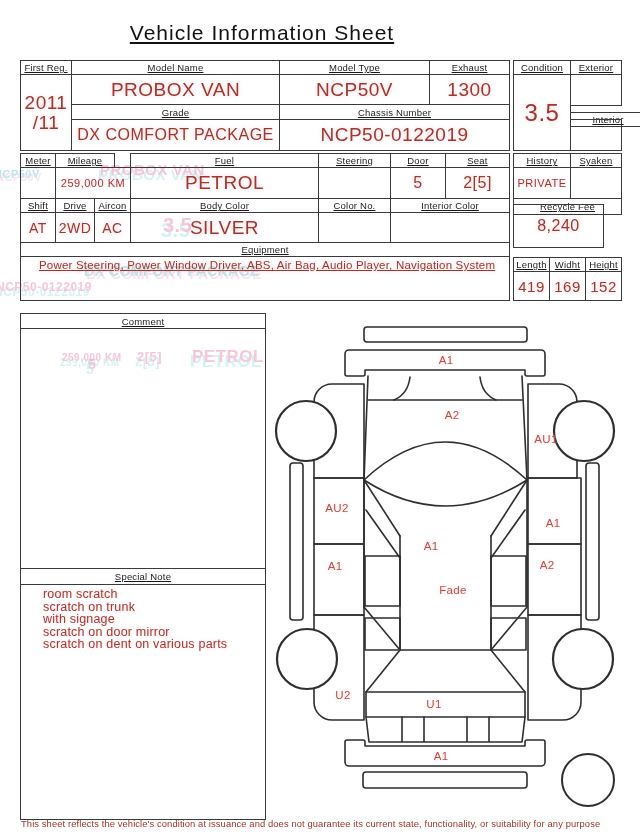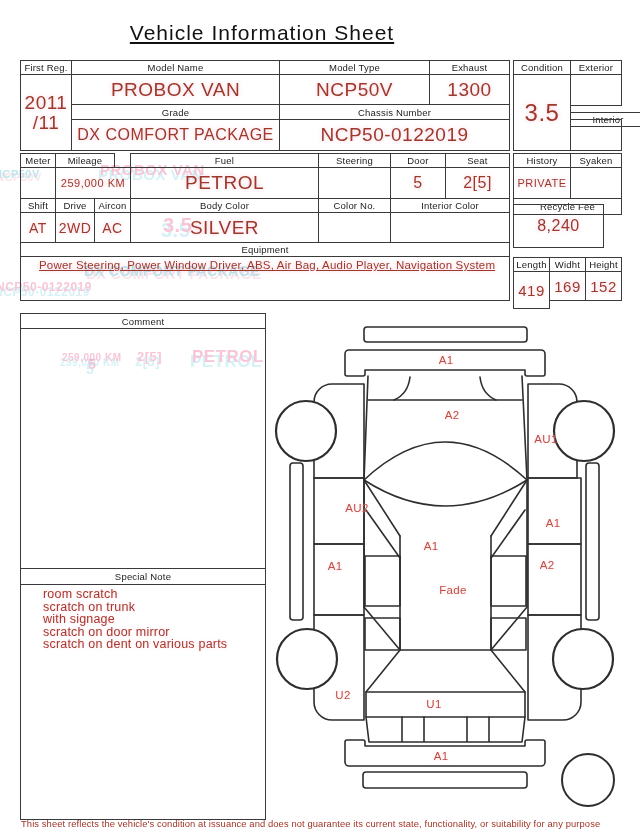--- a/index.html
+++ b/index.html
@@ -3,21 +3,21 @@
 <meta charset="utf-8">
 <style>
   html,body{margin:0;padding:0;background:#fff;}
   .sheet{position:relative;width:640px;height:835px;background:#ffffff;overflow:hidden;
          font-family:"Liberation Sans",sans-serif;}
   .title{position:absolute;left:0;top:21px;width:524px;text-align:center;
          font-size:21px;color:#121212;letter-spacing:1px;text-decoration:underline;}
   .cell{position:absolute;box-sizing:border-box;border:1px solid #3a3a3a;
         display:flex;align-items:center;justify-content:center;background:transparent;}
   .box{position:absolute;box-sizing:border-box;border:1px solid #3a3a3a;background:transparent;}
-  .hdr{font-size:9.5px;color:#1b1b1b;letter-spacing:.2px;}
+  .hdr{font-size:9.5px;color:#1b1b1b;letter-spacing:.2px;text-decoration:underline;}
   .val{color:#9c392b;letter-spacing:.5px;
        text-shadow:0 0 4px rgba(248,158,190,.55);}
   .val-pre{white-space:pre-line;text-align:center;line-height:20px;}
   .topleft{align-items:flex-start;justify-content:flex-start;padding:2px 3px 0 18px;text-align:left;
            line-height:13px;letter-spacing:.2px;text-decoration:underline;}
   .note-text{position:absolute;color:#a8382c;font-size:12.5px;line-height:12.6px;
              white-space:pre-line;text-align:left;letter-spacing:.2px;
              text-shadow:0 0 3px rgba(248,158,190,.4);margin-left:16px;}
   .disclaimer{position:absolute;left:21px;top:818px;width:610px;font-size:9.4px;
               color:#a03528;letter-spacing:.1px;}
@@ -111,21 +111,21 @@
   <div>
     <div class="cell hdr" style="left:513px;top:153px;width:58px;height:15px">History</div>
     <div class="cell hdr" style="left:570px;top:153px;width:52px;height:15px">Syaken</div>
     <div class="cell val" style="left:513px;top:167px;width:58px;height:32px;font-size:11px">PRIVATE</div>
     <div class="cell val" style="left:570px;top:167px;width:52px;height:32px;font-size:11px"></div>
     <div class="cell hdr" style="left:513px;top:198px;width:109px;height:17px">Recycle Fee</div>
     <div class="cell val" style="left:513px;top:204px;width:91px;height:44px;font-size:16px">8,240</div>
     <div class="cell hdr" style="left:513px;top:257px;width:37px;height:15px">Length</div>
     <div class="cell hdr" style="left:549px;top:257px;width:37px;height:15px">Widht</div>
     <div class="cell hdr" style="left:585px;top:257px;width:37px;height:15px">Height</div>
-    <div class="cell val" style="left:513px;top:271px;width:37px;height:38px;font-size:15px">419</div>
+    <div class="cell val" style="left:513px;top:271px;width:37px;height:30px;font-size:15px">419</div>
     <div class="cell val" style="left:549px;top:271px;width:37px;height:30px;font-size:15px">169</div>
     <div class="cell val" style="left:585px;top:271px;width:37px;height:30px;font-size:15px">152</div>
   </div>
 
   <div>
     <div class="box" style="left:20px;top:313px;width:246px;height:507px"></div>
     <div class="cell hdr" style="left:20px;top:313px;width:246px;height:16px">Comment</div>
     <div class="cell hdr" style="left:20px;top:568px;width:246px;height:17px">Special Note</div>
     <div class="note-text" style="left:27px;top:588px;width:232px">room scratch
 scratch on trunk
@@ -175,21 +175,21 @@
     <path d="M96,409 L99,434 H252 L255,409 M132,409 V434 M154,409 V434 M197,409 V434 M219,409 V434"></path>
     <path d="M79,458 a4,4 0 0 1 -4,-4 v-20 a2,2 0 0 1 2,-2 h16 a2,2 0 0 1 2,2 v4 h160 v-4 a2,2 0 0 1 2,-2 h16 a2,2 0 0 1 2,2 v20 a4,4 0 0 1 -4,4 z"></path>
     <rect x="93" y="464" width="164" height="16" rx="3"></rect>
     <circle cx="318" cy="472" r="26" fill="#fff" stroke-width="2"></circle>
   </svg>
 
   <div class="marker-layer" id="marker-layer" style="left:270px;top:308px;width:370px;height:512px">
       <div class="marker" style="left: 176px; top: 52px;">A1</div>
       <div class="marker" style="left: 182px; top: 107px;">A2</div>
       <div class="marker" style="left: 276px; top: 131px;">AU1</div>
-      <div class="marker" style="left: 67px; top: 200px; margin-left: 20px;">AU2</div>
+      <div class="marker" style="left: 67px; top: 200px;">AU2</div>
       <div class="marker" style="left: 283px; top: 215px;">A1</div>
       <div class="marker" style="left: 161px; top: 238px;">A1</div>
       <div class="marker" style="left: 65px; top: 258px;">A1</div>
       <div class="marker" style="left: 277px; top: 257px;">A2</div>
       <div class="marker" style="left: 183px; top: 282px;">Fade</div>
       <div class="marker" style="left: 73px; top: 387px;">U2</div>
       <div class="marker" style="left: 164px; top: 396px;">U1</div>
       <div class="marker" style="left: 171px; top: 448px;">A1</div>
     </div>
 

